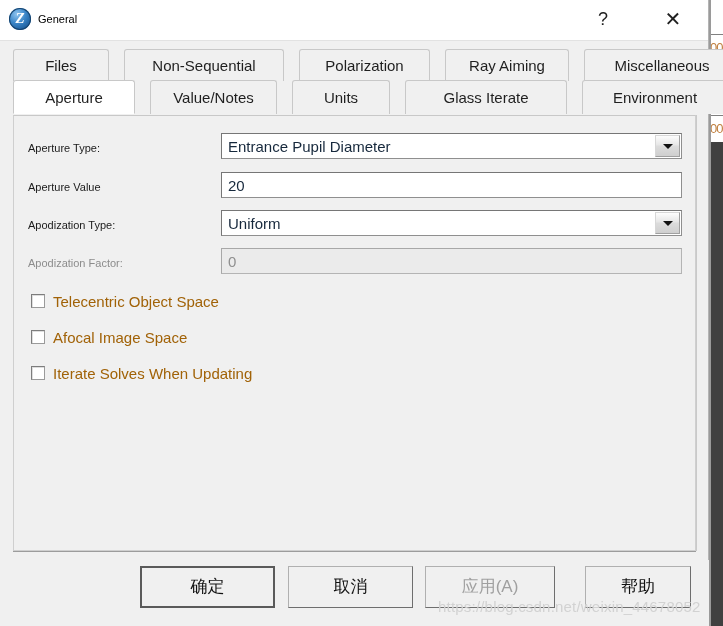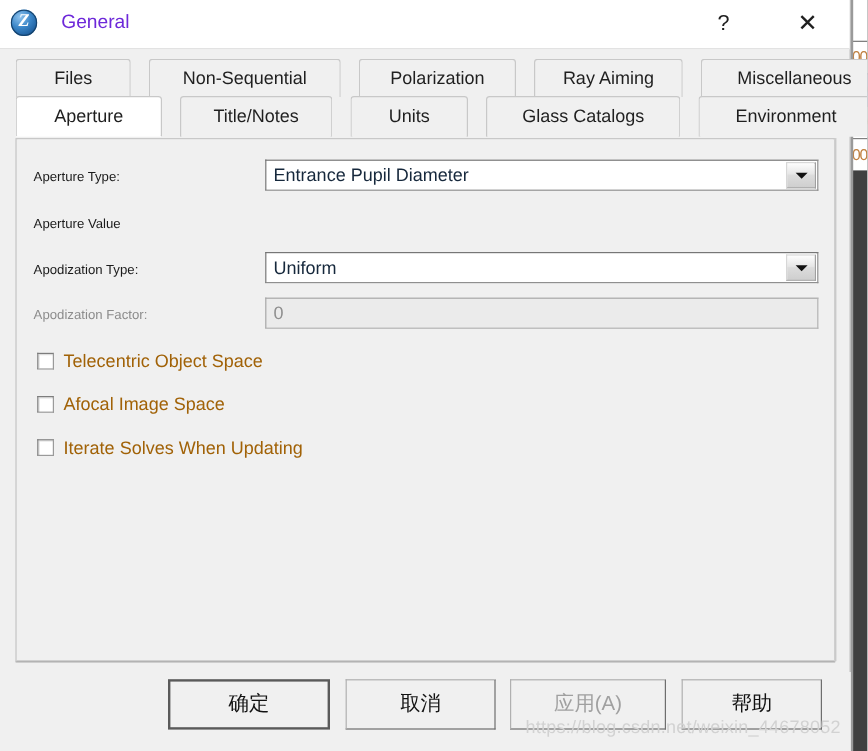--- a/index.html
+++ b/index.html
@@ -105,24 +105,24 @@
     line-height: 21px;
     text-align: center;
     color: #ffffff;
     font-family: "Liberation Serif", serif;
     font-weight: bold;
     font-style: italic;
     font-size: 15px;
   }
   #title-text {
     position: absolute;
-    left: 51px;
+    left: 38px;
     top: 8px;
-    font-size: 16px;
-    color: #6d28d9;
+    font-size: 11px;
+    color: #000000;
     line-height: 22px;
   }
   .tb-btn {
     position: absolute;
     top: 0;
     width: 46px;
     height: 39px;
     line-height: 39px;
     text-align: center;
     color: #202020;
@@ -369,41 +369,44 @@
     <div id="tabstrip">
       <div class="tabrow" id="tabrow-1">
         <div class="tab" style="width:96px">Files</div>
         <div class="tab" style="width:160px">Non-Sequential</div>
         <div class="tab" style="width:131px">Polarization</div>
         <div class="tab" style="width:124px">Ray Aiming</div>
         <div class="tab" style="width:156px">Miscellaneous</div>
       </div>
       <div class="tabrow" id="tabrow-2">
         <div class="tab active" style="width:122px">Aperture</div>
-        <div class="tab" style="width:127px">Title/Notes</div>
+        <div class="tab" style="width:127px">Value/Notes</div>
         <div class="tab" style="width:98px">Units</div>
-        <div class="tab" style="width:162px">Glass Catalogs</div>
+        <div class="tab" style="width:162px">Glass Iterate</div>
         <div class="tab" style="width:146px">Environment</div>
       </div>
     </div>
 
     <div id="tabpanel">
 
       <div class="field-row" style="top:17px">
         <div class="field-label">Aperture Type:</div>
         <div class="input-box">
           <div class="input-text">Entrance Pupil Diameter</div>
           <div class="combo-btn">
               <i class="arrow"></i>
             </div>
         </div>
       </div>
 
       <div class="field-row" style="top:56px">
         <div class="field-label">Aperture Value</div>
+        <div class="input-box">
+          <div class="input-text">20</div>
+        </div>
       </div>
 
       <div class="field-row" style="top:94px">
         <div class="field-label">Apodization Type:</div>
         <div class="input-box">
           <div class="input-text">Uniform</div>
           <div class="combo-btn">
               <i class="arrow"></i>
             </div>
         </div>
@@ -428,20 +431,20 @@
         <div class="check-box"></div>
         <div class="check-label">Iterate Solves When Updating</div>
       </div>
 
     </div>
 
     <div id="buttonbar">
       <div class="dlg-btn" style="left:288px;width:125px">取消</div>
       <div class="dlg-btn default" style="left:140px;width:135px">确定</div>
       <div class="dlg-btn disabled" style="left:425px;width:130px">应用(A)</div>
-      <div class="dlg-btn" style="left:568px;width:117px">帮助</div>
+      <div class="dlg-btn" style="left:585px;width:106px">帮助</div>
     </div>
 
   </div>
 
   <div id="watermark">https://blog.csdn.net/weixin_44678052</div>
 
 </div>
 
 </body></html>

